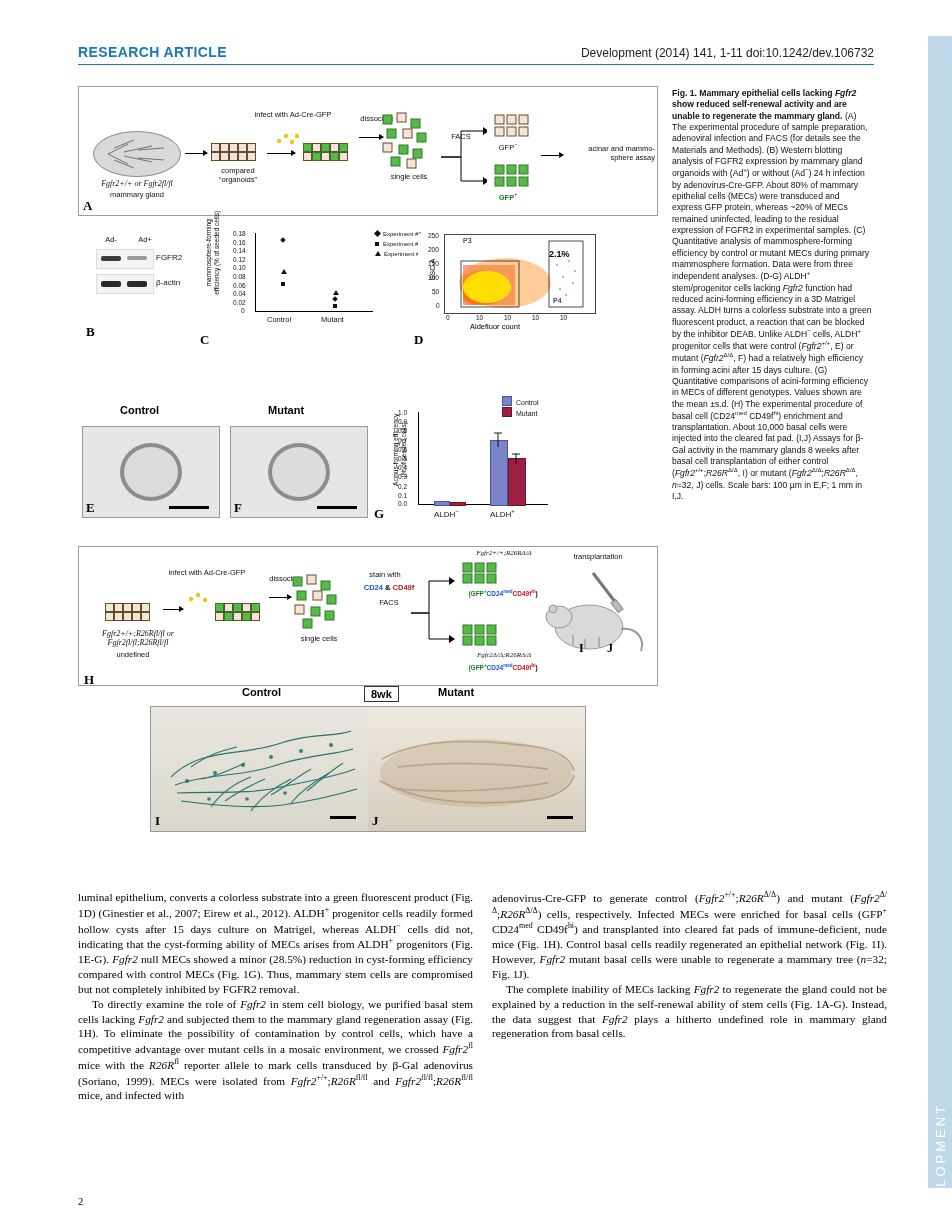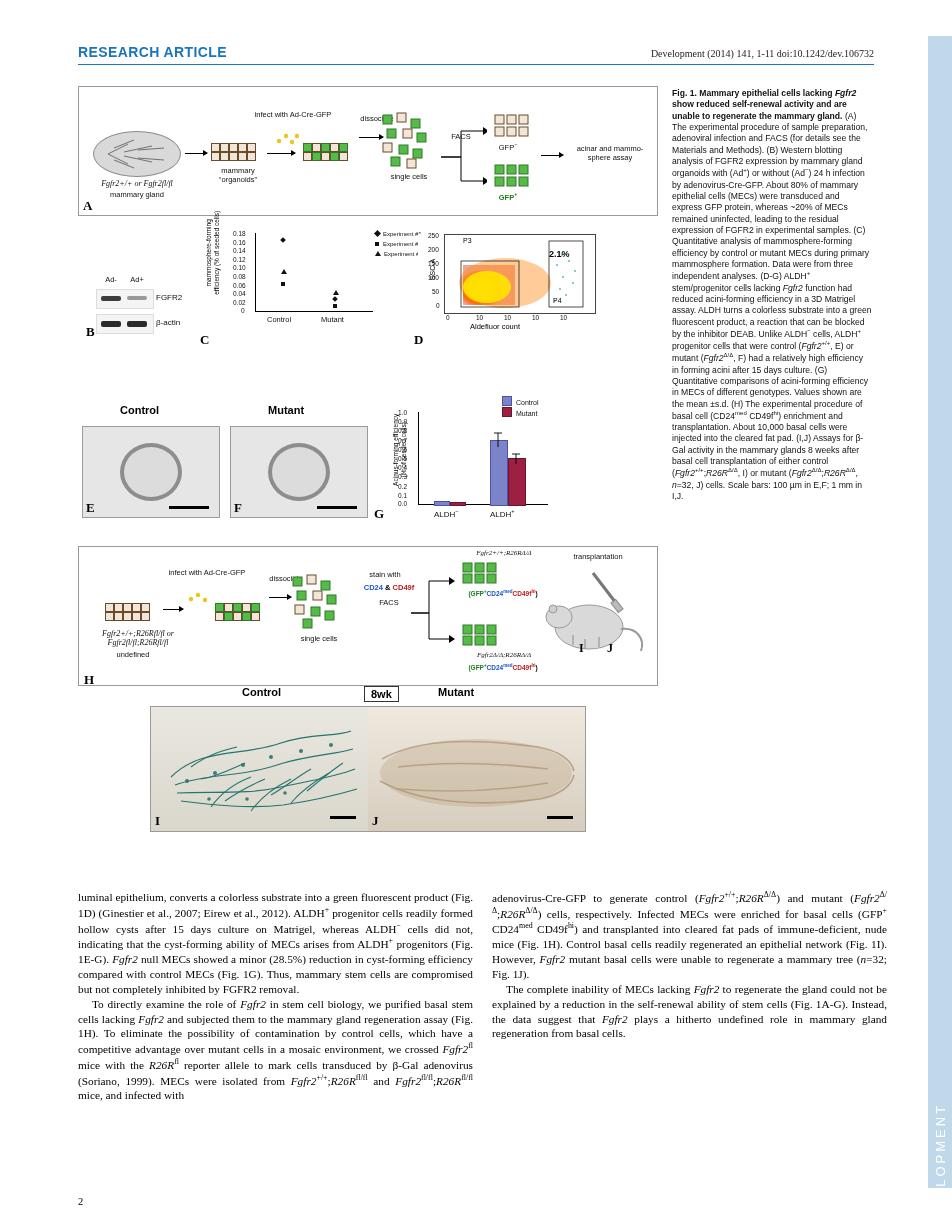--- a/index.html
+++ b/index.html
@@ -33,22 +33,22 @@
     padding-bottom: 4px;
   }
   .header .left {
     font-family: "Liberation Sans", sans-serif;
     font-size: 14px;
     font-weight: bold;
     letter-spacing: 0.4px;
     color: #1b75bb;
   }
   .header .right {
-    font-family: Liberation Serif, serif;
-    font-size: 10px;
+    font-family: Liberation Sans, sans-serif;
+    font-size: 12px;
     color: #222;
   }
 
   
   .side-band {
     position: absolute;
     right: 0; top: 36px;
     width: 24px;
     height: 1152px;
     background: #bfd9ea;
@@ -125,21 +125,21 @@
   .arrow:after {
     content: "";
     position: absolute;
     right: -1px; top: -3px;
     border-left: 5px solid #000;
     border-top: 3.5px solid transparent;
     border-bottom: 3.5px solid transparent;
   }
 
   
-  #panelB { left: 8px; top: 150px; width: 110px; height: 90px; border: none; margin-top: 40px; }
+  #panelB { left: 8px; top: 150px; width: 110px; height: 90px; border: none; }
   .blot {
     position: absolute;
     background: #f4f4f4;
     border: 1px solid #ddd;
   }
   .band {
     position: absolute;
     background: #2b2b2b;
     border-radius: 2px;
   }
@@ -302,21 +302,21 @@
           <div class="cell"></div>
           <div class="cell"></div>
       </div>
       <div class="cellrow" style="left:132px; top:65px;">
         <div class="cell"></div>
           <div class="cell"></div>
           <div class="cell"></div>
           <div class="cell"></div>
           <div class="cell"></div>
       </div>
-      <div class="sm-label" style="left:124px; top:80px; width:70px;">mammary
+      <div class="sm-label" style="left:124px; top:80px; width:70px;">compared
 “organoids”</div>
 
       <div class="arrow" style="left:188px; top:66px; width:28px;"></div>
       <div class="sm-label" style="left:172px; top:24px; width:84px;" style2="">infect with
 Ad-Cre-GFP</div>
       <svg style="position:absolute;left:196px;top:44px;" width="26" height="16">
         <circle cx="4" cy="10" r="2.2" fill="#f0c419"></circle>
           <circle cx="11" cy="5" r="2.2" fill="#f0c419"></circle>
         <circle cx="17" cy="11" r="2.2" fill="#f0c419"></circle>
           <circle cx="22" cy="5" r="2.2" fill="#f0c419"></circle>
@@ -379,28 +379,28 @@
         <rect x="2" y="2" width="9" height="9" fill="#57b947" stroke="#2f7a28"></rect>
         <rect x="14" y="2" width="9" height="9" fill="#57b947" stroke="#2f7a28"></rect>
         <rect x="26" y="2" width="9" height="9" fill="#57b947" stroke="#2f7a28"></rect>
         <rect x="2" y="14" width="9" height="9" fill="#57b947" stroke="#2f7a28"></rect>
         <rect x="14" y="14" width="9" height="9" fill="#57b947" stroke="#2f7a28"></rect>
         <rect x="26" y="14" width="9" height="9" fill="#57b947" stroke="#2f7a28"></rect>
       </svg>
       <div class="sm-label" style="left:410px; top:104px; width:38px; color:#1a7d1a; font-weight:bold;"><span>GFP</span><sup>+</sup></div>
 
       <div class="arrow" style="left:462px; top:68px; width:22px;"></div>
-      <div class="sm-label" style="left:486px; top:58px; width:90px; text-align:center;">acinar and mammo-
+      <div class="sm-label" style="left:486px; top:58px; width:90px; text-align:right;">acinar and mammo-
 sphere assay</div>
     </div>
     <div class="panel-letter" style="left:5px; top:112px;">A</div>
 
     <div id="panelB" class="panel-box">
       <div class="sm-label" style="left:14px; top:0px; width:22px;"><span>Ad-</span></div>
-      <div class="sm-label" style="left:40px; top:0px; width:22px;"><span>Ad+</span></div>
+      <div class="sm-label" style="left:48px; top:0px; width:22px;"><span>Ad+</span></div>
       <div class="blot" style="left:10px; top:13px; width:56px; height:18px;">
         <div class="band" style="left:4px; top:6px; width:20px; height:5px; opacity:0.92;"></div>
         <div class="band" style="left:30px; top:6px; width:20px; height:4px; opacity:0.45;"></div>
       </div>
       <div class="sm-label" style="left:70px; top:17px; width:40px; text-align:left; font-size:8px;">FGFR2</div>
       <div class="blot" style="left:10px; top:38px; width:56px; height:18px;">
         <div class="band" style="left:4px; top:6px; width:20px; height:6px;"></div>
         <div class="band" style="left:30px; top:6px; width:20px; height:6px;"></div>
       </div>
       <div class="sm-label" style="left:70px; top:42px; width:40px; text-align:left; font-size:8px;">β-actin</div>

